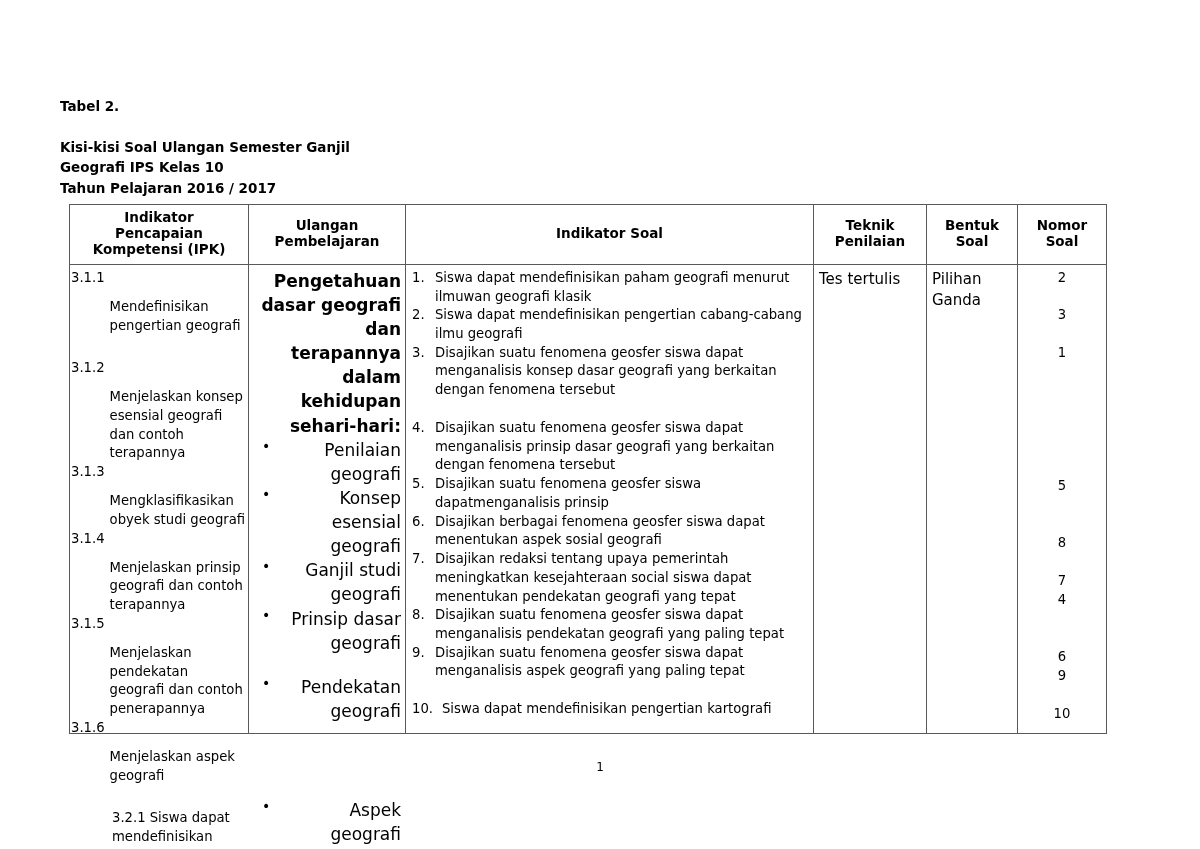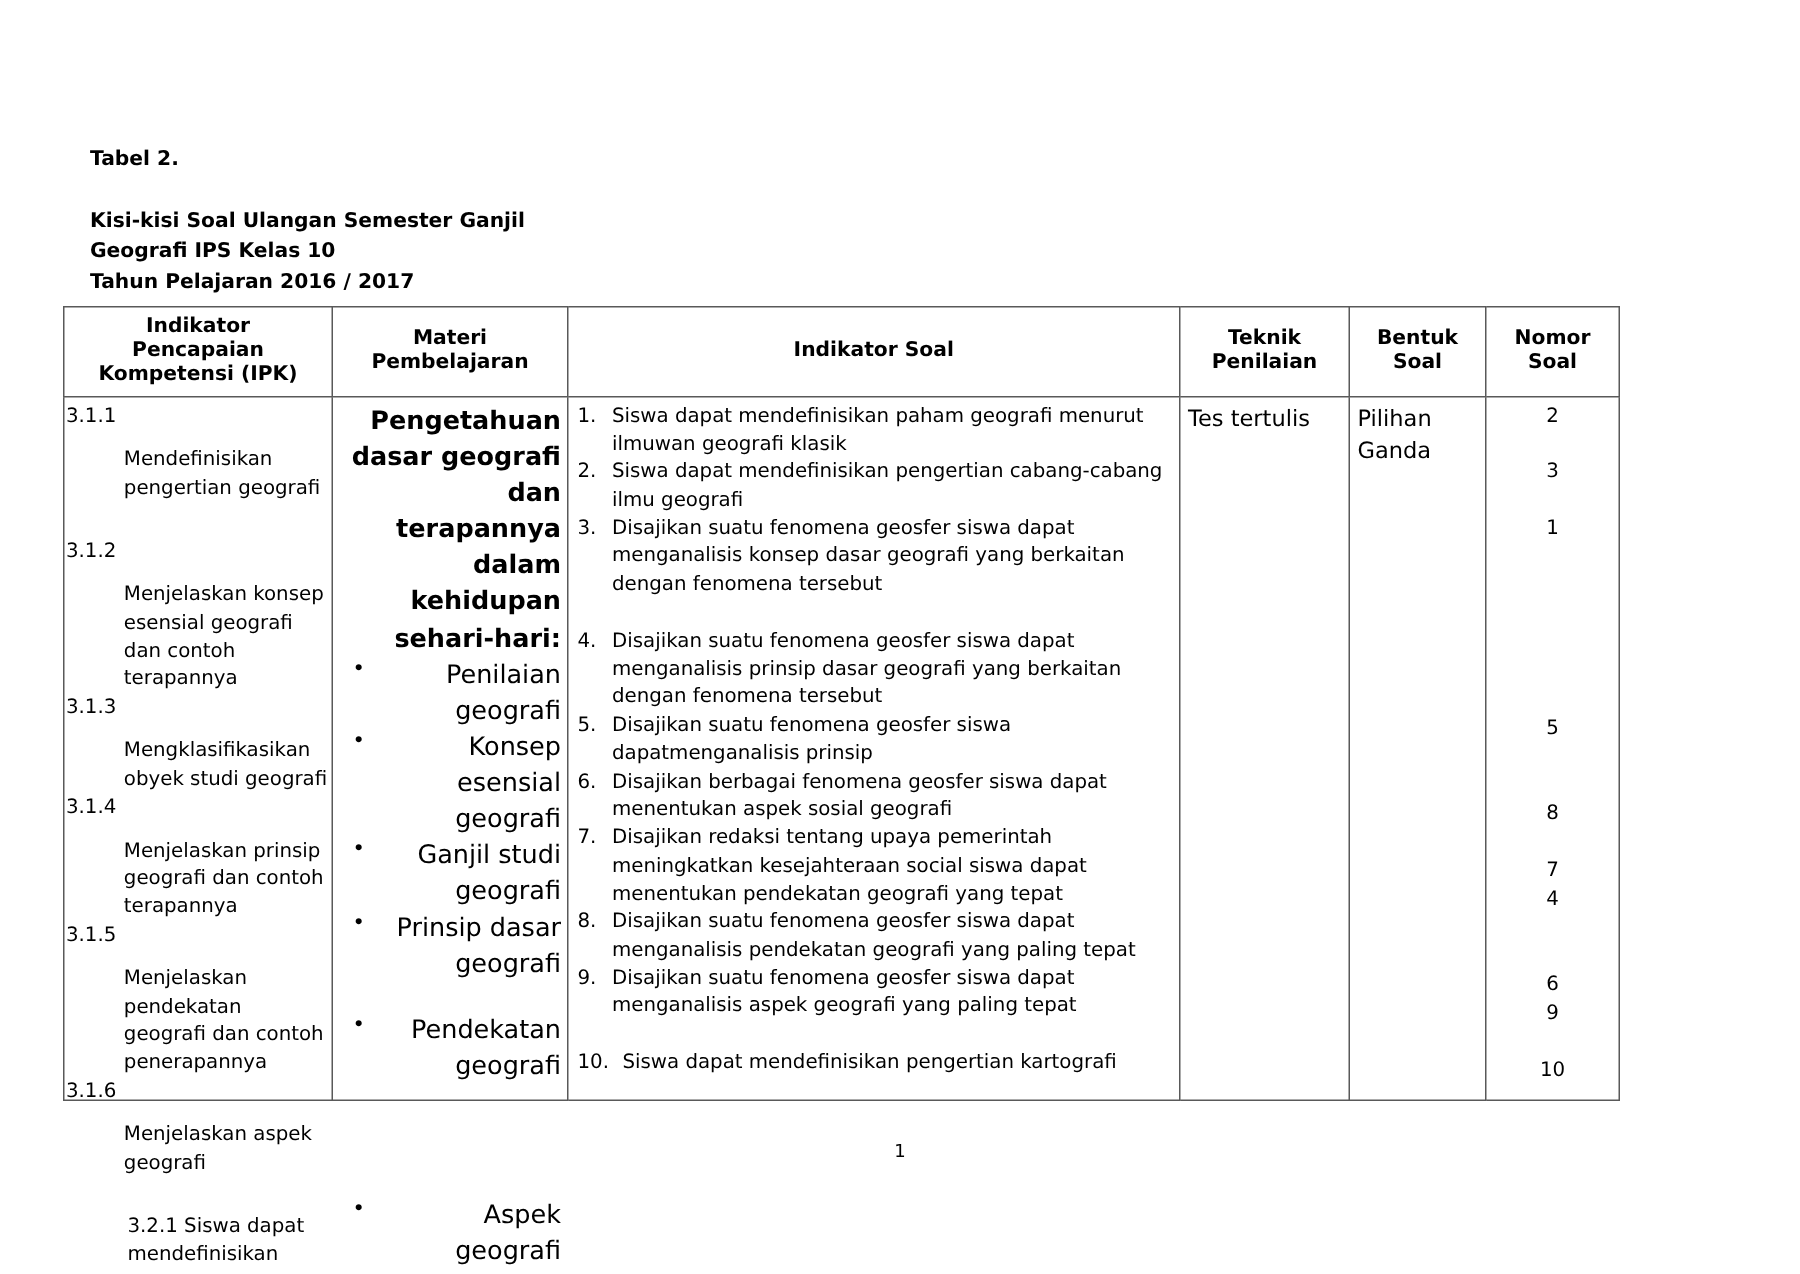--- a/index.html
+++ b/index.html
@@ -39,21 +39,21 @@
   }
   .heading .title-line {
     display: block;
     margin-bottom: 7px;
     white-space: nowrap;
   }
 
   
   .kisi-table {
     position: absolute;
-    left: 42px;
+    left: 69px;
     top: 204px;
     width: 1037px;
     border-collapse: collapse;
     table-layout: fixed;
     font-size: 13.2px;
   }
   .kisi-table td, .kisi-table th {
     border: 1px solid #595959;
     vertical-align: top;
     padding: 0;
@@ -220,21 +220,21 @@
       <col class="col-nomor">
     </colgroup>
     <thead>
       <tr>
         <th>
           <div>Indikator</div>
           <div>Pencapaian</div>
           <div>Kompetensi (IPK)</div>
         </th>
         <th>
-          <div>Materi</div>
+          <div>Ulangan</div>
           <div>Pembelajaran</div>
         </th>
         <th>Indikator Soal</th>
         <th>
           <div>Teknik</div>
           <div>Penilaian</div>
         </th>
         <th>
           <div>Bentuk</div>
           <div>Soal</div>

